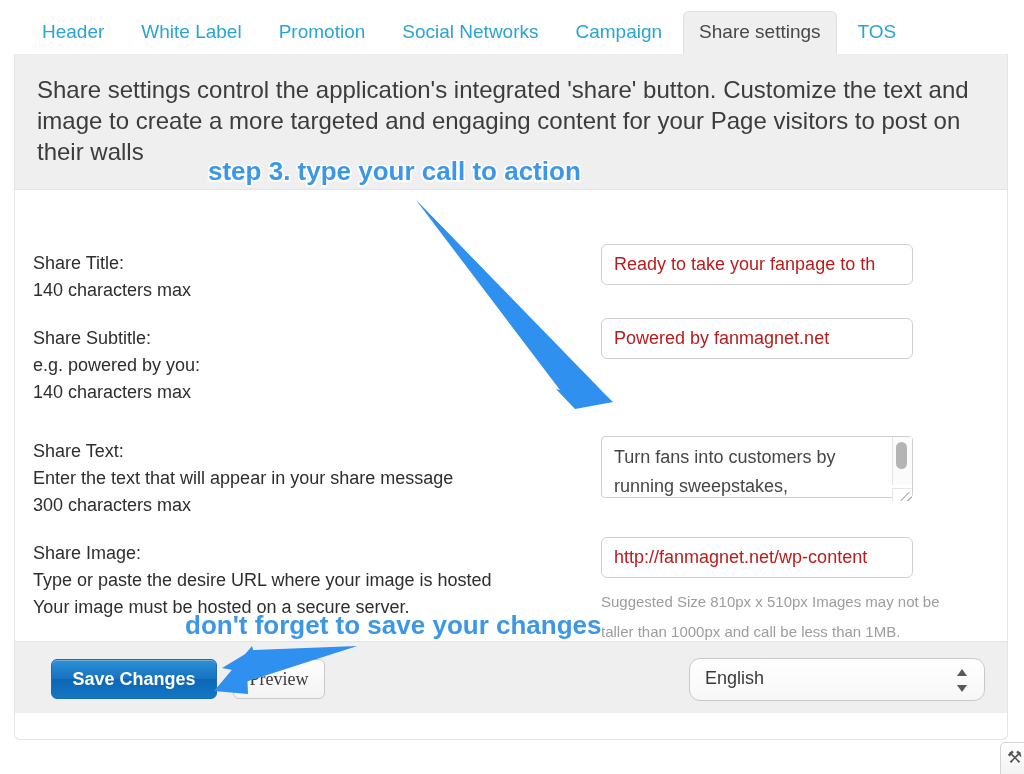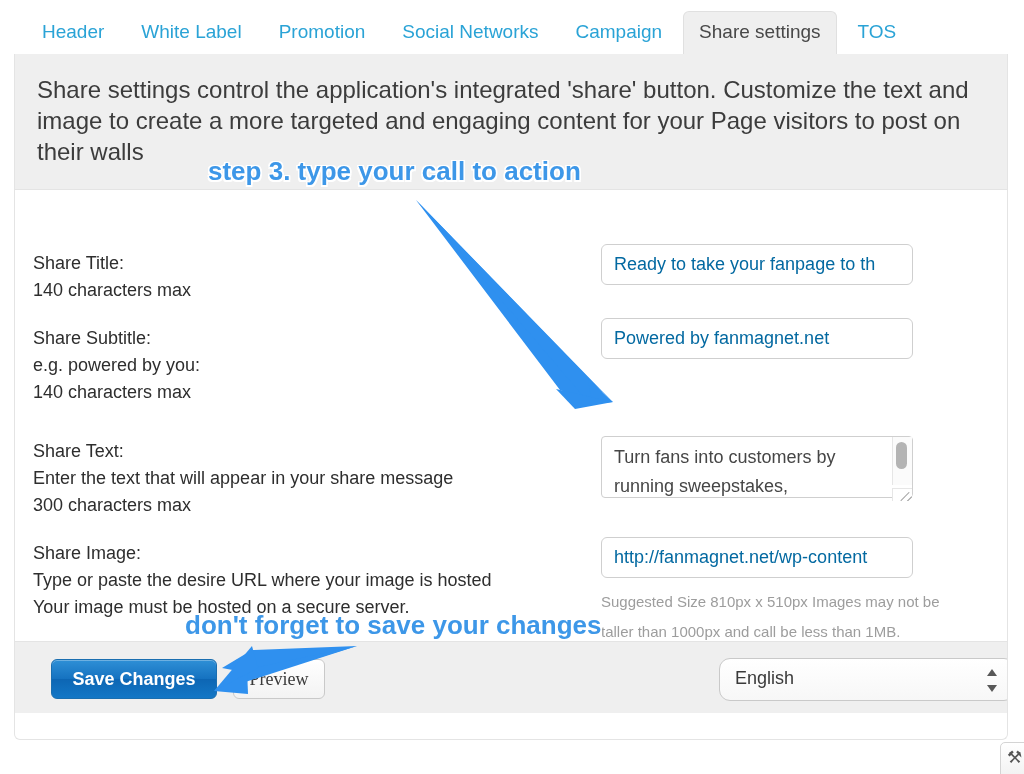--- a/index.html
+++ b/index.html
@@ -115,21 +115,21 @@
   }
   .labels div { white-space: nowrap; }
 
   .field-col { position: absolute; left: 586px; }
 
   input.tbox {
     width: 312px;
     height: 41px;
     padding: 0 12px;
     font-size: 18px;
-    color: #0369a1;
+    color: #b91c1c;
     font-family: "Liberation Sans", sans-serif;
     background: #ffffff;
     border: 1px solid #cfcfcf;
     border-radius: 6px;
     outline: none;
   }
   textarea.tarea {
     width: 312px;
     height: 62px;
     padding: 6px 12px;
@@ -214,21 +214,20 @@
     cursor: pointer;
   }
   .lang-select {
     position: absolute;
     left: 674px; top: 16px;
     width: 296px; height: 43px;
     border: 1px solid #c9c9c9;
     border-radius: 11px;
     background: linear-gradient(to bottom, #ffffff 0%, #f7f7f7 100%);
     cursor: pointer;
-    margin-left: 30px;
   }
   .lang-select .val {
     position: absolute;
     left: 15px; top: 9px;
     font-size: 18px;
     color: #3a3a3a;
   }
   .lang-select .arrows {
     position: absolute;
     right: 16px; top: 10px;

